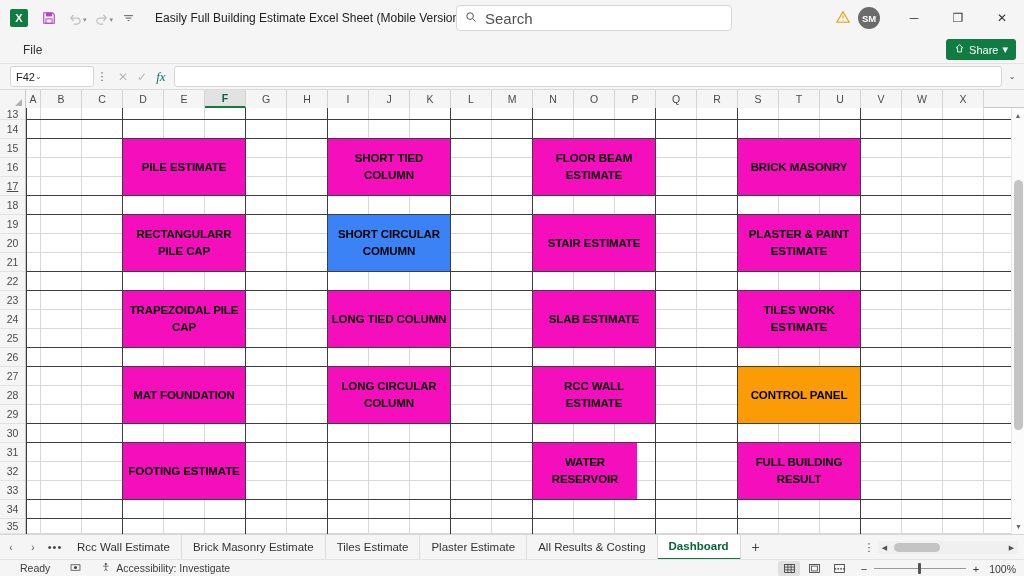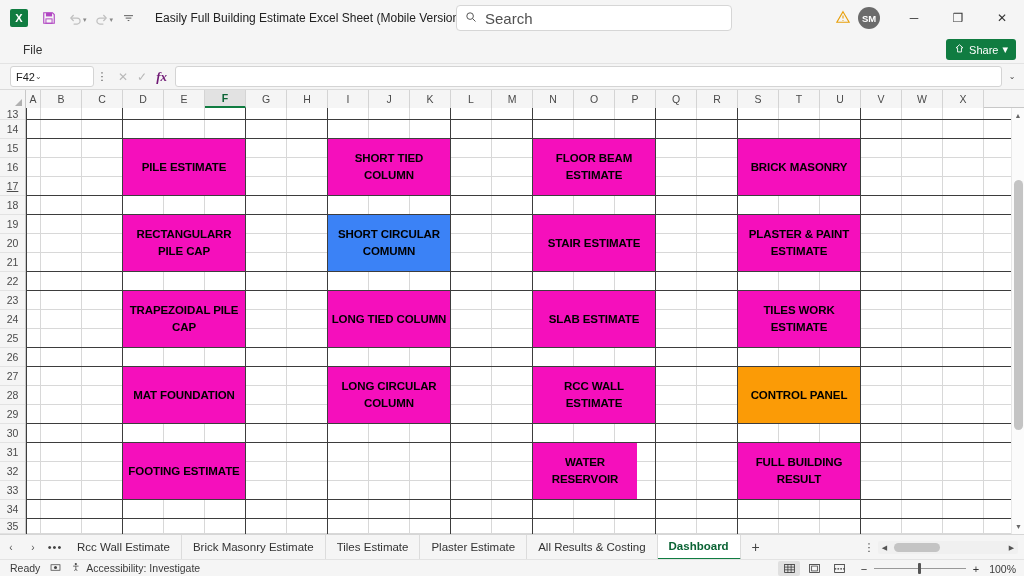--- a/index.html
+++ b/index.html
@@ -101,21 +101,21 @@
     width: 84px; height: 21px; margin-left: 6px;
     background: #fff; border: 1px solid #d4d4d4; border-radius: 3px;
     display: flex; align-items: center; justify-content: flex-start;
     padding: 0 5px; cursor: text;
   }
   .namebox .nb-val { font-size: 11px; color: #222; }
   .namebox .nb-caret { font-size: 8px; color: #555; }
   .fb-dots { width: 16px; text-align: center; font-size: 11px; color: #555; cursor: pointer;}
   .fb-icons { display: flex; align-items: center; gap: 9px; padding: 0 8px; }
   .fb-icons span { font-size: 12px; color: #b8b8b8; cursor: pointer; }
-  .fb-icons .fx { color: #701a75; font-style: italic; font-family: "Liberation Serif", serif; font-weight: bold; font-size: 13px;}
+  .fb-icons .fx { color: #0f766e; font-style: italic; font-family: "Liberation Serif", serif; font-weight: normal; font-size: 13px;}
   .fb-input {
     flex: 1; height: 21px; background: #fff;
     border: 1px solid #d4d4d4; border-radius: 3px;
     margin-right: 2px; display: flex; align-items: center;
     padding: 0 5px; font-size: 11px; cursor: text;
   }
   .fb-expand { width: 16px; text-align:center; font-size: 8px; color: #444; cursor: pointer;}
 
   
   .gridwrap {
@@ -249,21 +249,21 @@
 
   
   .statusbar {
     height: 17px; width: 100%;
     background: #f5f5f5;
     display: flex; align-items: center;
     font-size: 10.5px; color: #3b3b3b;
     border-top: 1px solid #e3e3e3;
     position: relative;
   }
-  .sb-item { margin-left: 10px; display: flex; align-items: center; gap: 4px; cursor: pointer;}
+  .sb-item { margin-left: 20px; display: flex; align-items: center; gap: 4px; cursor: pointer;}
   .sb-ico { font-size: 10px; color: #444; }
   .sb-right {
     position: absolute; right: 4px; top: 0; height: 17px;
     display: flex; align-items: center; gap: 3px;
   }
   .vbtn {
     width: 22px; height: 15px; display: flex; align-items: center;
     justify-content: center; font-size: 11px; color: #333; cursor: pointer;
     border-radius: 2px;
   }

